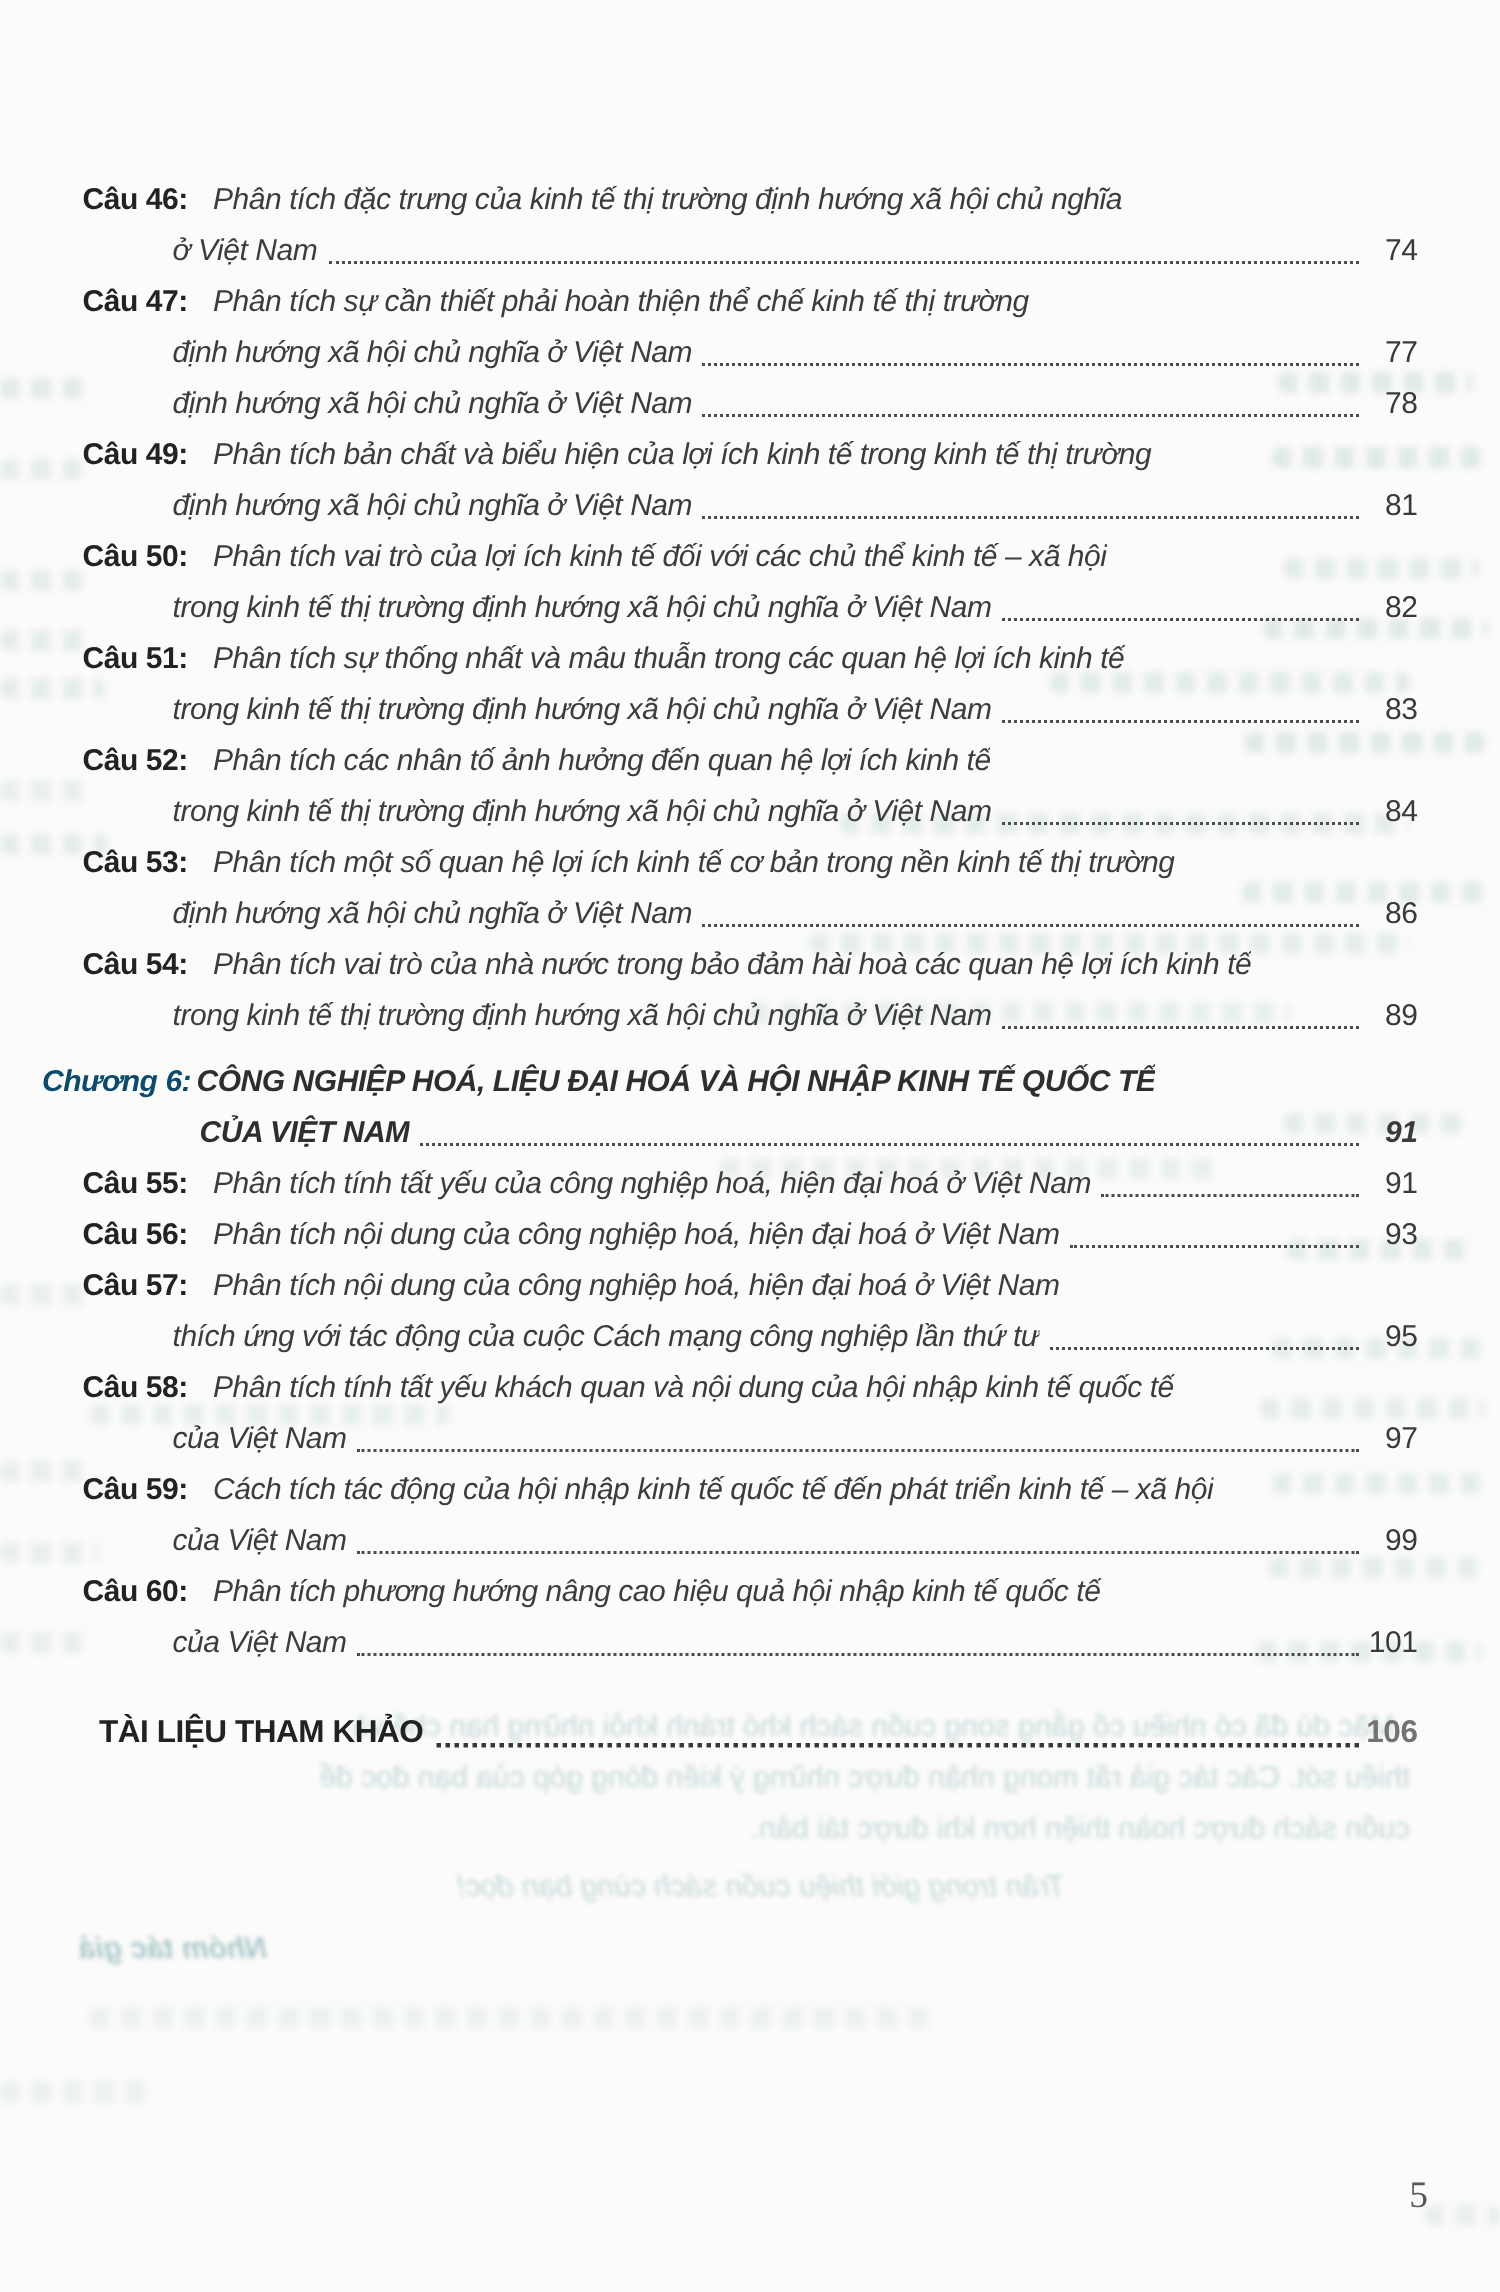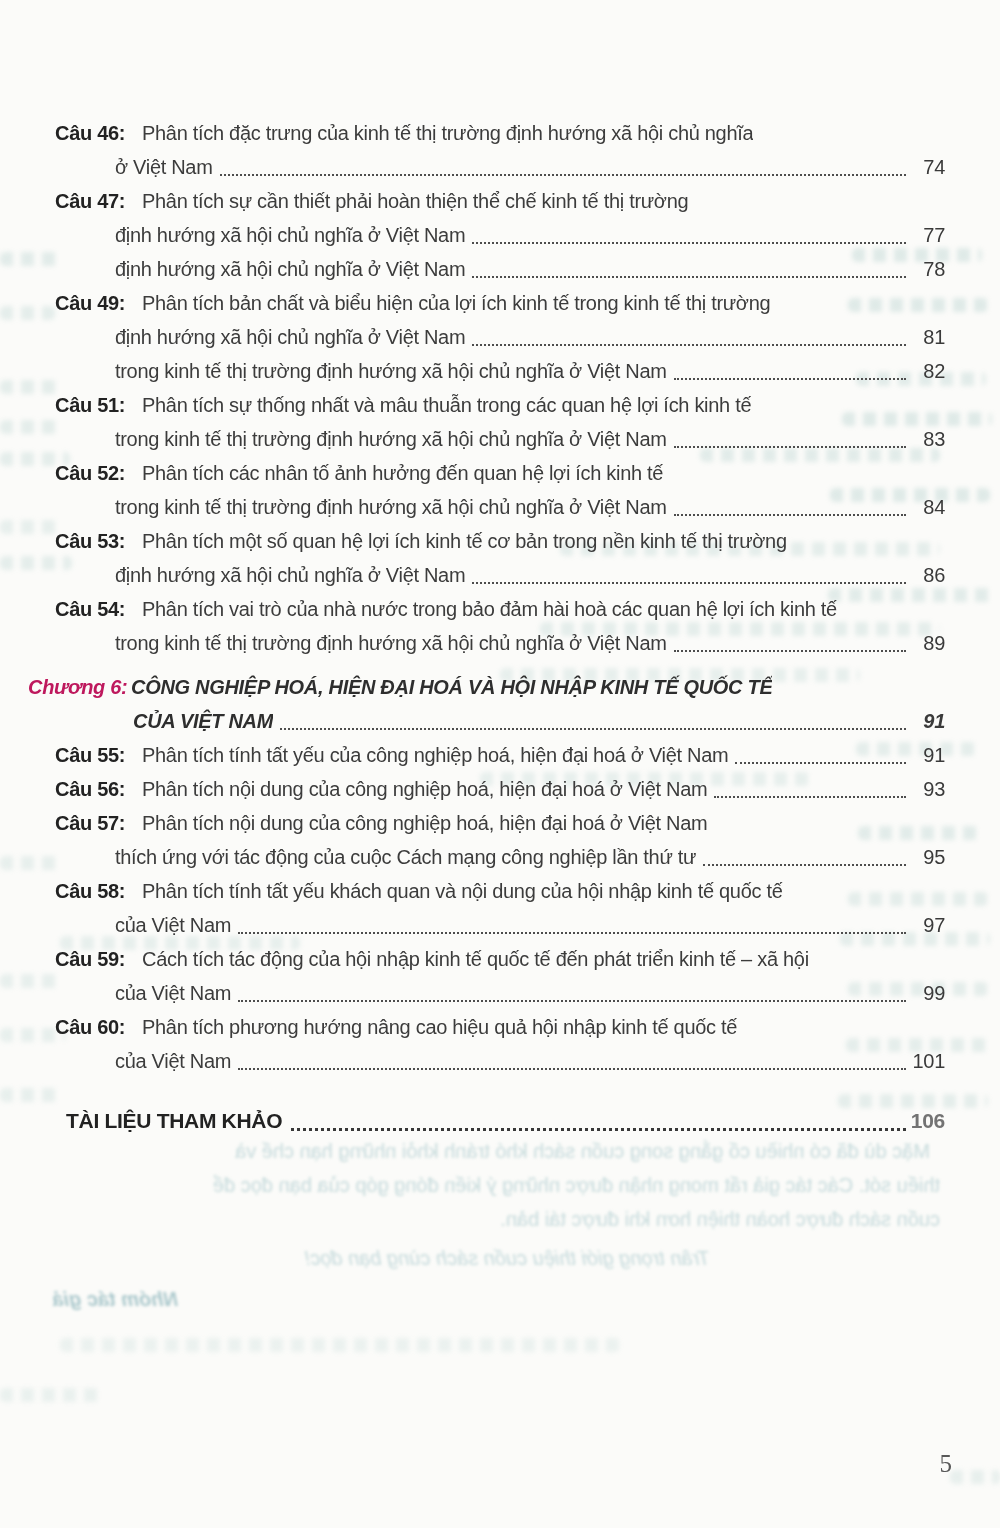--- a/index.html
+++ b/index.html
@@ -52,39 +52,39 @@
     font-size: 20px;
     letter-spacing: -0.3px;
     color: #3c3c3c;
     white-space: nowrap;
   }
   .label {
     flex: 0 0 87px;
     font-weight: bold;
     color: #222222;
   }
-  .text { flex: 0 1 auto; overflow: hidden; }
+  .text { flex: 0 1 auto; overflow: hidden; font-style: italic; }
   .dots {
     flex: 1 1 auto;
     min-width: 10px;
     align-self: flex-end;
     margin: 0 3px 8px 7px;
     border-bottom: 2.6px dotted #4d4d4d;
   }
   .pagenum {
     flex: 0 0 auto;
     min-width: 36px;
     text-align: right;
     color: #3a3a3a;
   }
   .entry.question .l2 { padding-left: 60px; }
 
   .entry.chapter { margin-left: -27px; margin-top: 10px; }
   .entry.chapter .line { font-weight: bold; font-style: italic; color: #2e2e2e; }
-  .entry.chapter .label { flex: 0 0 103px; color: #be185d; }
+  .entry.chapter .label { flex: 0 0 103px; color: #0c4a6e; }
   .entry.chapter .l2 { padding-left: 105px; }
   .entry.chapter .pagenum { font-weight: bold; font-style: italic; }
 
   .entry.reference { margin-left: -27px; margin-top: 26px; }
   .entry.reference .line { font-weight: bold; font-size: 21px; color: #262626; margin-left: 38px; }
   .entry.reference .label { flex: 0 0 auto; width: auto; padding-right: 2px; }
   .entry.reference .dots { border-bottom: 3px dotted #383838; margin-bottom: 7px; }
   .entry.reference .pagenum { font-weight: bold; color: #737373; }
 
   
@@ -178,20 +178,24 @@
           <span class="label">Câu 49:</span>
           <span class="text">Phân tích bản chất và biểu hiện của lợi ích kinh tế trong kinh tế thị trường</span>
         </div>
     <div class="line l2">
           <span class="text">định hướng xã hội chủ nghĩa ở Việt Nam</span>
           <span class="dots"></span>
           <span class="pagenum">81</span>
         </div>
   </div>
       <div class="entry question">
+    <div class="line l1">
+          <span class="label">Câu 50:</span>
+          <span class="text">Phân tích vai trò của lợi ích kinh tế đối với các chủ thể kinh tế – xã hội</span>
+        </div>
     <div class="line l2">
           <span class="text">trong kinh tế thị trường định hướng xã hội chủ nghĩa ở Việt Nam</span>
           <span class="dots"></span>
           <span class="pagenum">82</span>
         </div>
   </div>
       <div class="entry question">
     <div class="line l1">
           <span class="label">Câu 51:</span>
           <span class="text">Phân tích sự thống nhất và mâu thuẫn trong các quan hệ lợi ích kinh tế</span>
@@ -231,21 +235,21 @@
         </div>
     <div class="line l2">
           <span class="text">trong kinh tế thị trường định hướng xã hội chủ nghĩa ở Việt Nam</span>
           <span class="dots"></span>
           <span class="pagenum">89</span>
         </div>
   </div>
       <div class="entry chapter">
     <div class="line l1">
           <span class="label">Chương 6:</span>
-          <span class="text">CÔNG NGHIỆP HOÁ, HIỆN ĐẠI HOÁ VÀ HỘI NHẬP KINH TẾ QUỐC TẾ</span>
+          <span class="text">CÔNG NGHIỆP HOÁ, LIỆU ĐẠI HOÁ VÀ HỘI NHẬP KINH TẾ QUỐC TẾ</span>
         </div>
     <div class="line l2">
           <span class="text">CỦA VIỆT NAM</span>
           <span class="dots"></span>
           <span class="pagenum">91</span>
         </div>
   </div>
       <div class="entry question">
     <div class="line l1">
           <span class="label">Câu 55:</span>

